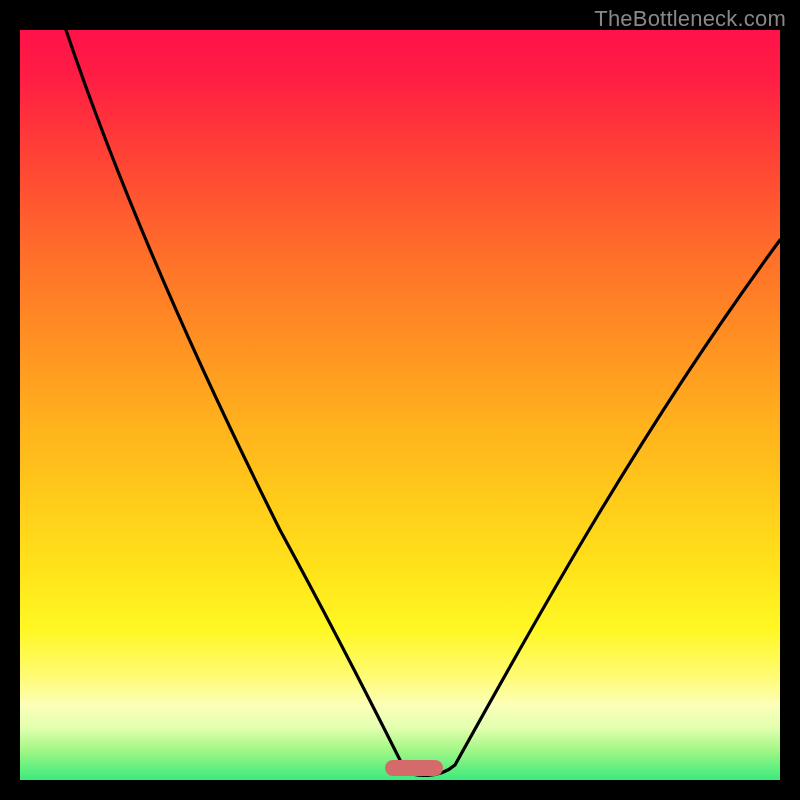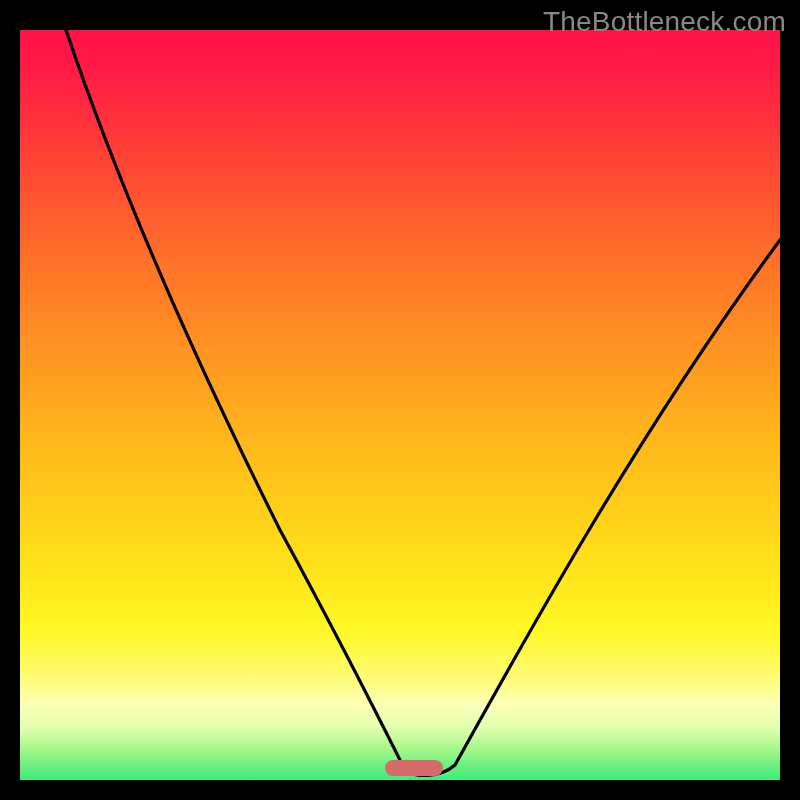--- a/index.html
+++ b/index.html
@@ -15,21 +15,21 @@
     position: relative;
     width: 800px;
     height: 800px;
     background: #000;
   }
   .watermark {
     position: absolute;
     top: 6px;
     right: 14px;
     color: #888;
-    font-size: 28px;
+    font-size: 22px;
     font-weight: 500;
     letter-spacing: 0.2px;
     z-index: 50;
     margin-left: 40px;
   }
   .plot {
     position: absolute;
     left: 20px;
     top: 30px;
     width: 760px;

